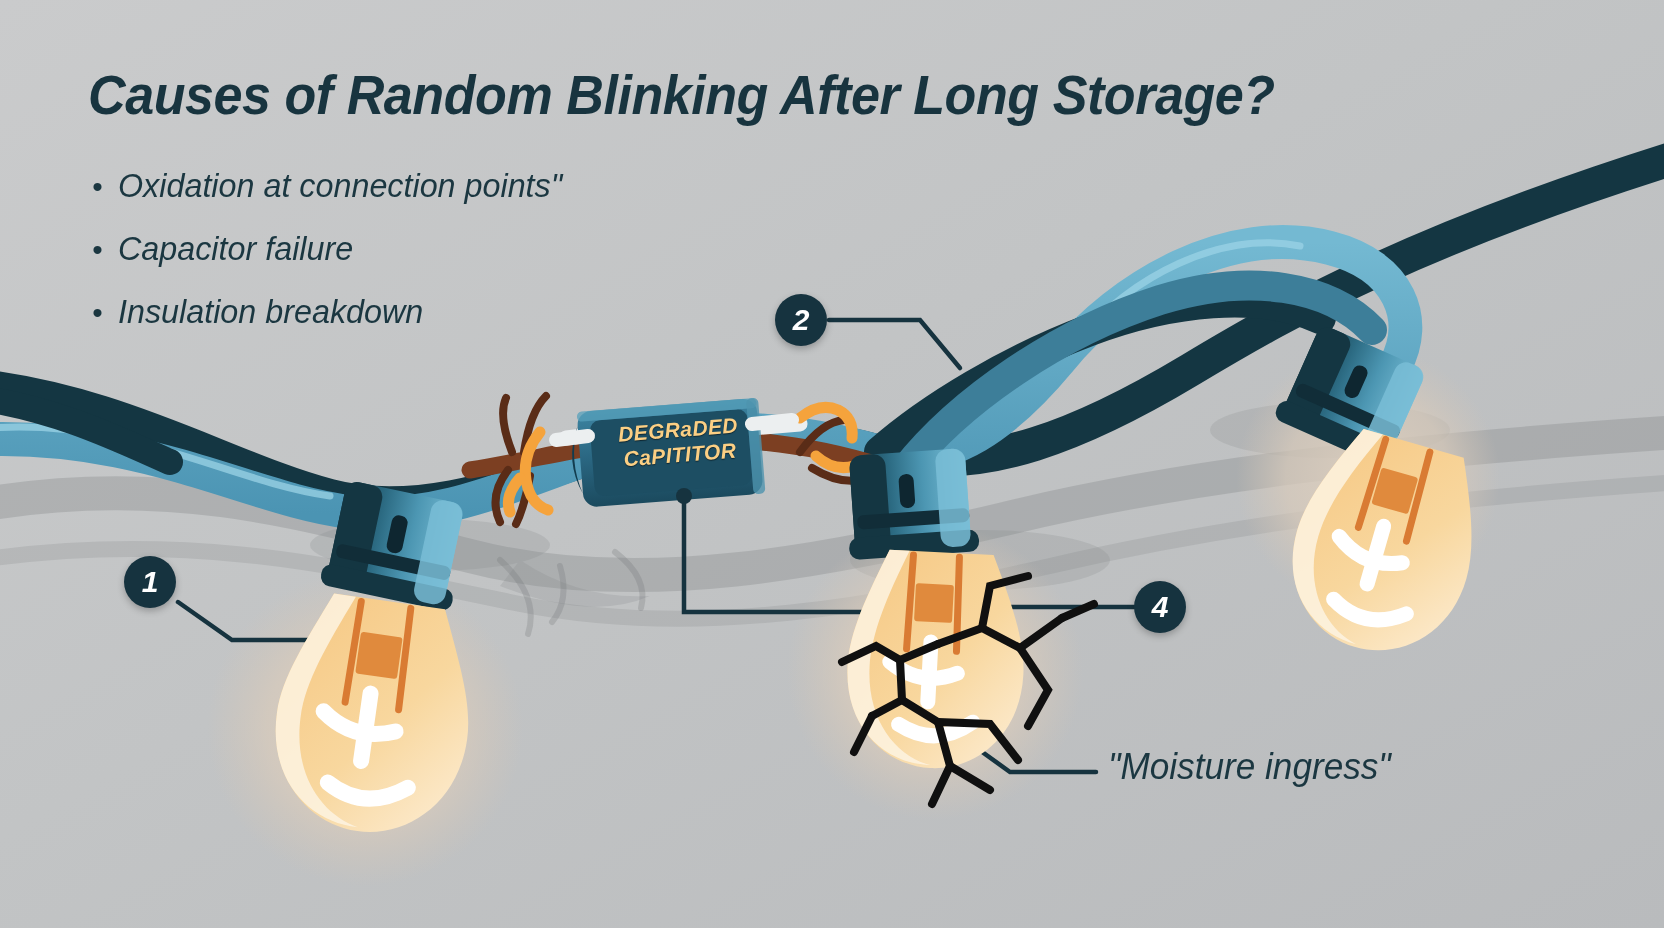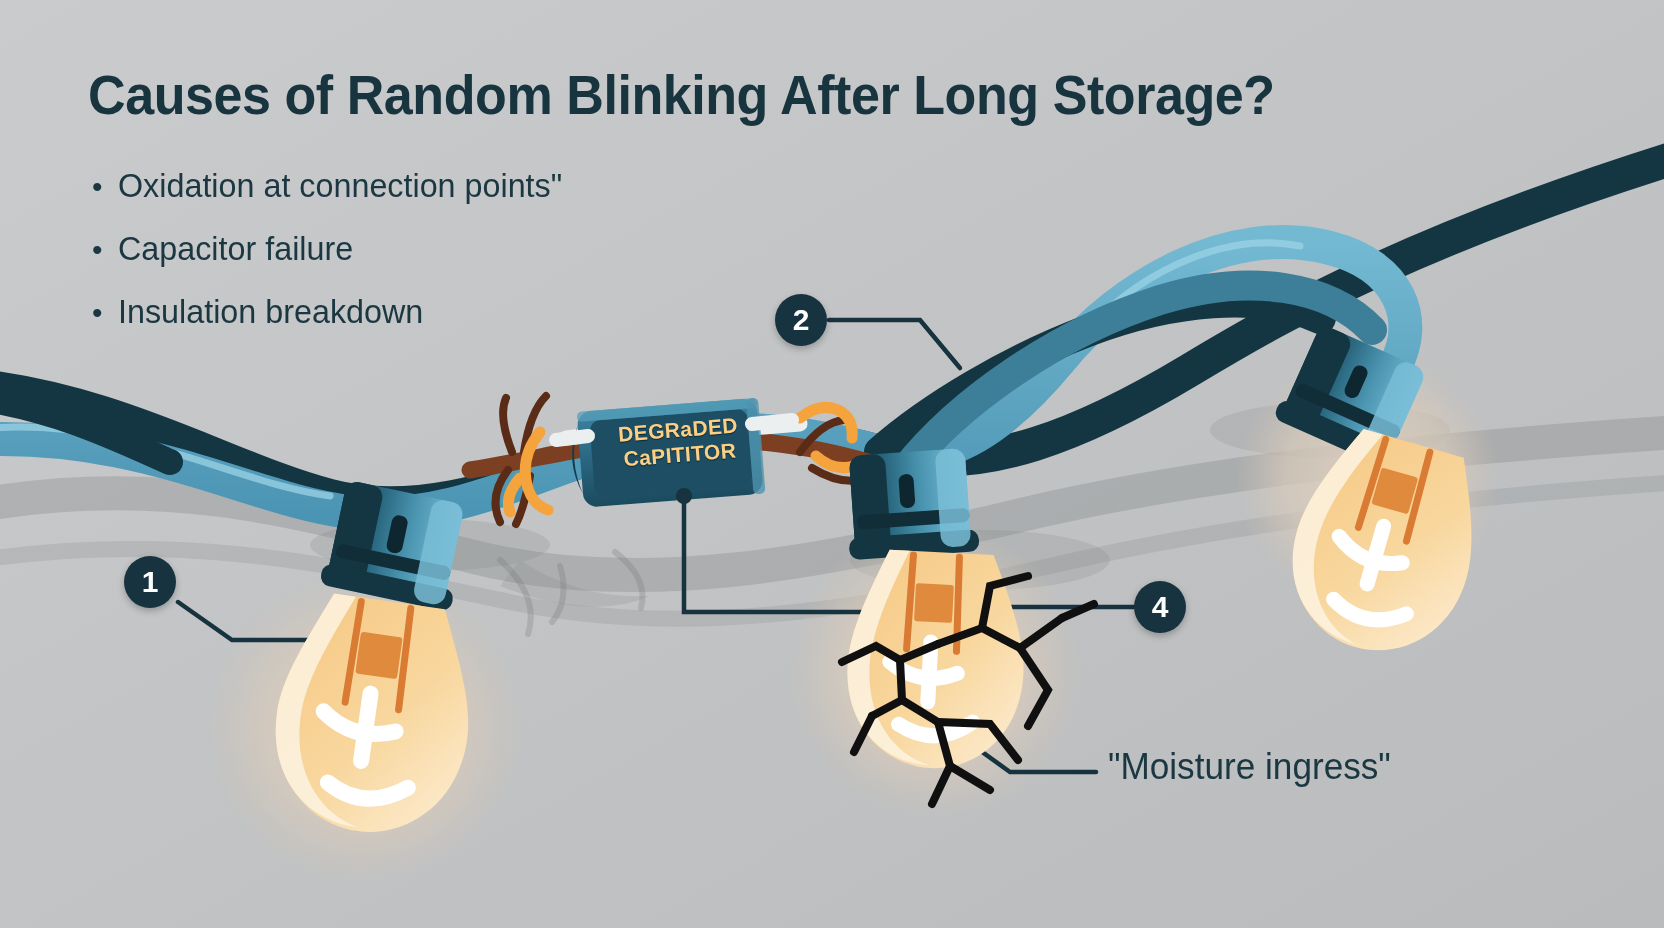--- a/index.html
+++ b/index.html
@@ -22,20 +22,21 @@
     width: 1664px;
     height: 928px;
   }
   
   .text-layer {
     position: absolute;
     left: 0; top: 0;
     width: 1664px;
     height: 928px;
     pointer-events: none;
+    font-style: italic;
   }
   .title {
     position: absolute;
     left: 88px;
     top: 62px;
     font-size: 56px;
     font-weight: bold;
     letter-spacing: -0.5px;
     color: #18343f;
     font-family: "Liberation Sans Narrow", "Liberation Sans", sans-serif;

